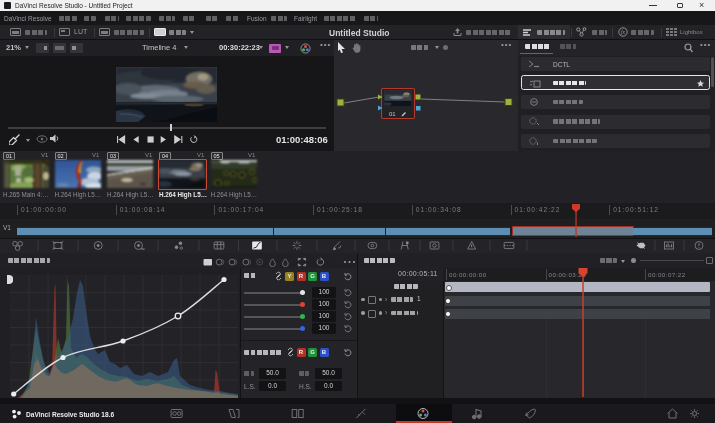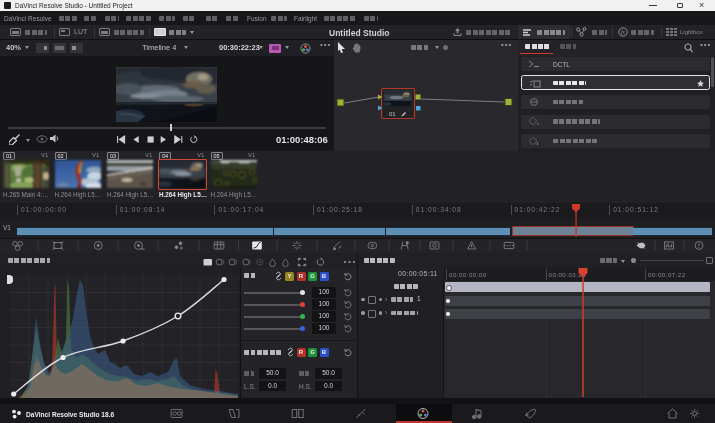--- a/index.html
+++ b/index.html
@@ -132,21 +132,21 @@
         <rect x="0" y="6" width="3" height="2"></rect>
         <rect x="4" y="6" width="3" height="2"></rect>
         <rect x="8" y="6" width="3" height="2"></rect>
       </g>
     </svg>
 <div class="abs" style="left:680px;top:29px;font-size:6px;line-height:7px;color:#8a8a8e;">Lightbox</div>
 
 <div class="abs" style="left:0;top:40px;width:334px;height:16px;background:#202024;"></div>
 <div class="abs" style="left:334px;top:40px;width:184px;height:16px;background:#29292d;"></div>
 <div class="abs" style="left:518px;top:40px;width:197px;height:16px;background:#242428;"></div>
-<div class="abs" style="left:6px;top:43px;font-size:7.5px;font-weight:bold;color:#c4c4c6;">40%</div>
+<div class="abs" style="left:6px;top:43px;font-size:7.5px;font-weight:bold;color:#c4c4c6;">21%</div>
 <div class="tri" style="left:25px;top:46px;"></div>
 <div class="abs" style="left:36px;top:43px;width:13px;height:10px;background:#333338;border-radius:1px;">
       <div style="margin:3px 2.5px;height:4px;width:3px;background:#8f8f93;float:right;"></div>
     </div>
 <div class="abs" style="left:53px;top:43px;width:13px;height:10px;background:#333338;border-radius:1px;">
       <div style="margin:3px 2px;height:4px;background:#6a6a6e;"></div>
     </div>
 <div class="abs" style="left:70px;top:43px;width:13px;height:10px;background:#333338;border-radius:1px;">
       <div style="margin:3px 2px;height:4px;width:4px;background:#8f8f93;"></div>
     </div>

